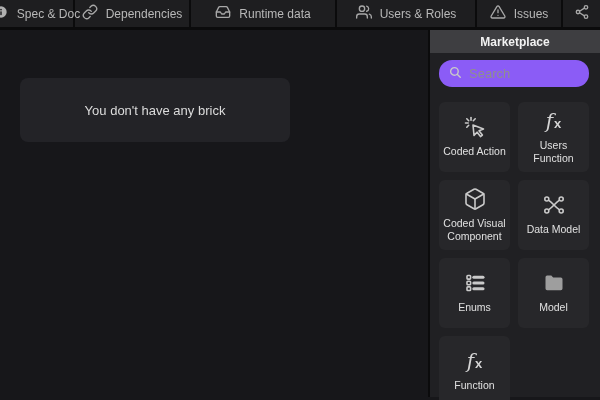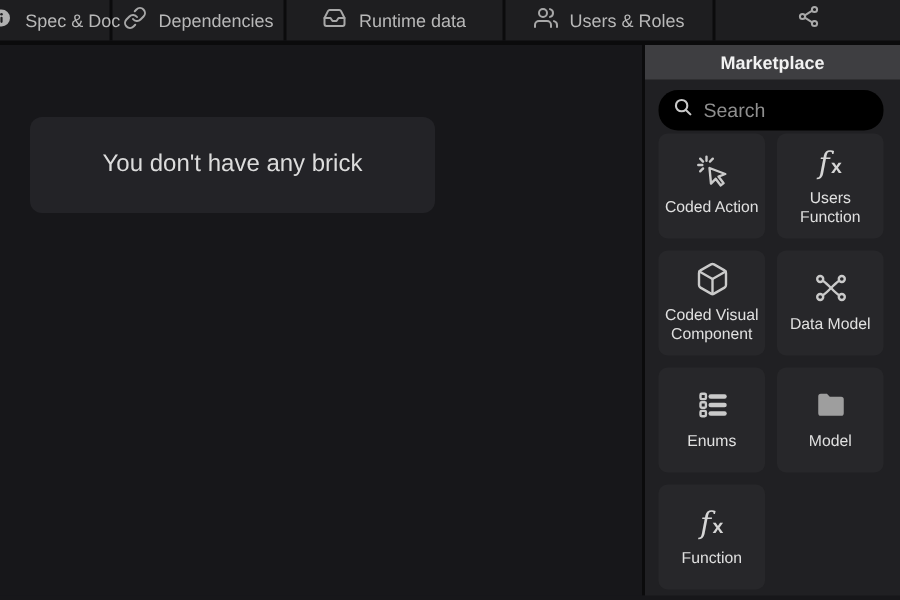--- a/index.html
+++ b/index.html
@@ -21,36 +21,36 @@
   }
   .tab svg,.share-seg svg{width:16px;height:16px;flex:0 0 auto;color:#a8a8a8;}
   .share-seg{flex:1;display:flex;align-items:center;justify-content:center;}
   
   .content{display:flex;height:367px;}
   .main{flex:1;background:#17171a;position:relative;}
   .empty-card{
     position:absolute;left:20px;top:48px;width:270px;height:64px;
     background:#232327;border-radius:8px;
     display:flex;align-items:center;justify-content:center;
-    color:#dcdcdc;font-size:16px;
+    color:#dcdcdc;font-size:13px;
   }
   
   .sidebar{
     width:172px;background:#202023;border-left:2px solid #0b0b0c;
     display:flex;flex-direction:column;
   }
   .panel-header{
     height:23px;background:#3e3e41;flex:0 0 auto;
     display:flex;align-items:center;justify-content:center;
     color:#f2f2f2;font-size:12px;font-weight:bold;
   }
   .panel-body{padding:7px 11px 0 9px;}
   .searchbox{
-    height:27px;background:#000000;border-radius:13px;
-    display:flex;align-items:center;gap:7px;padding:0 9px;margin-bottom:2px;
+    height:27px;background:#8b5cf6;border-radius:13px;
+    display:flex;align-items:center;gap:7px;padding:0 9px;margin-bottom:15px;
   }
   .searchbox svg{width:14px;height:14px;color:#c9c9c9;flex:0 0 auto;}
   .searchbox input{
     background:transparent;border:none;outline:none;color:#dddddd;
     font-size:13px;width:100%;padding:0;font-family:inherit;
   }
   .searchbox input::placeholder{color:#8f8f8f;}
   .grid{display:grid;grid-template-columns:71px 71px;gap:8px;}
   .tile{
     height:70px;background:#27272a;border-radius:6px;
@@ -110,20 +110,30 @@
         <svg viewBox="0 0 24 24" fill="none" stroke="currentColor" stroke-width="2" stroke-linecap="round" stroke-linejoin="round">
             <path d="M17 21v-2a4 4 0 0 0-4-4H5a4 4 0 0 0-4 4v2"></path>
             <circle cx="9" cy="7" r="4"></circle>
             <path d="M23 21v-2a4 4 0 0 0-3-3.87"></path>
             <path d="M16 3.13a4 4 0 0 1 0 7.75"></path>
           </svg>
       </span>
       <span>Users &amp; Roles</span>
     </div>
 
+    <div class="tab" style="width:86px">
+      <span>
+        <svg viewBox="0 0 24 24" fill="none" stroke="currentColor" stroke-width="2" stroke-linecap="round" stroke-linejoin="round">
+            <path d="M10.29 3.86 1.82 18a2 2 0 0 0 1.71 3h16.94a2 2 0 0 0 1.71-3L13.71 3.86a2 2 0 0 0-3.42 0z"></path>
+            <line x1="12" y1="9" x2="12" y2="13"></line>
+            <line x1="12" y1="17" x2="12.01" y2="17"></line>
+          </svg>
+      </span>
+      <span>Issues</span>
+    </div>
 
     <div class="share-seg">
       <span>
         <svg viewBox="0 0 24 24" fill="none" stroke="currentColor" stroke-width="2" stroke-linecap="round" stroke-linejoin="round">
             <circle cx="18" cy="5" r="2.6"></circle>
             <circle cx="6" cy="12" r="2.6"></circle>
             <circle cx="18" cy="19" r="2.6"></circle>
             <line x1="8.3" y1="13.2" x2="15.7" y2="17.8"></line>
             <line x1="15.7" y1="6.2" x2="8.3" y2="10.8"></line>
           </svg>

